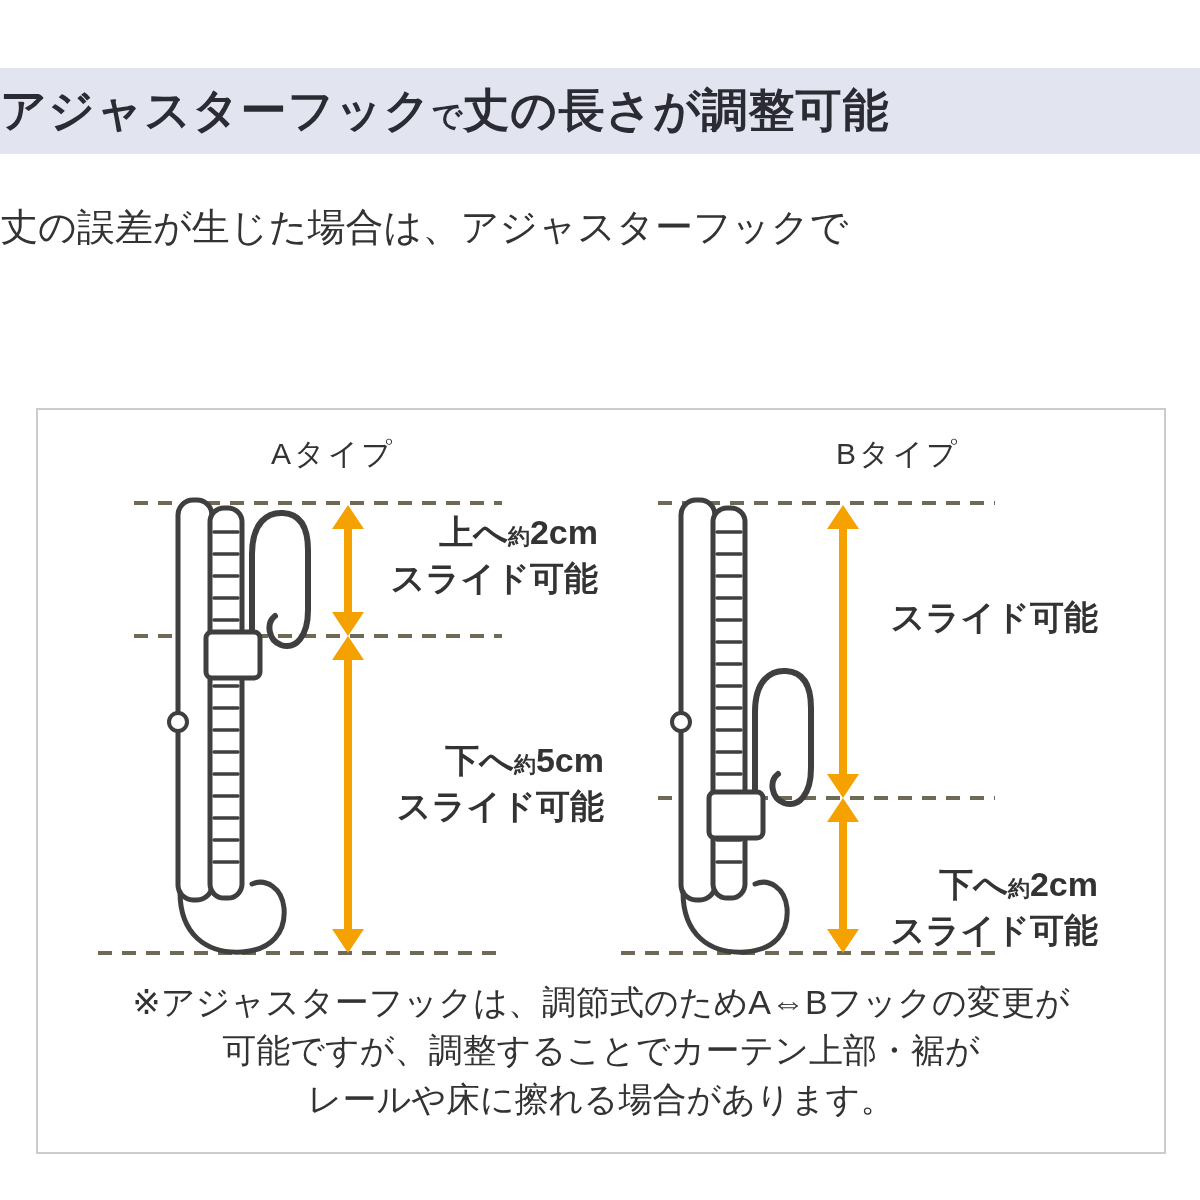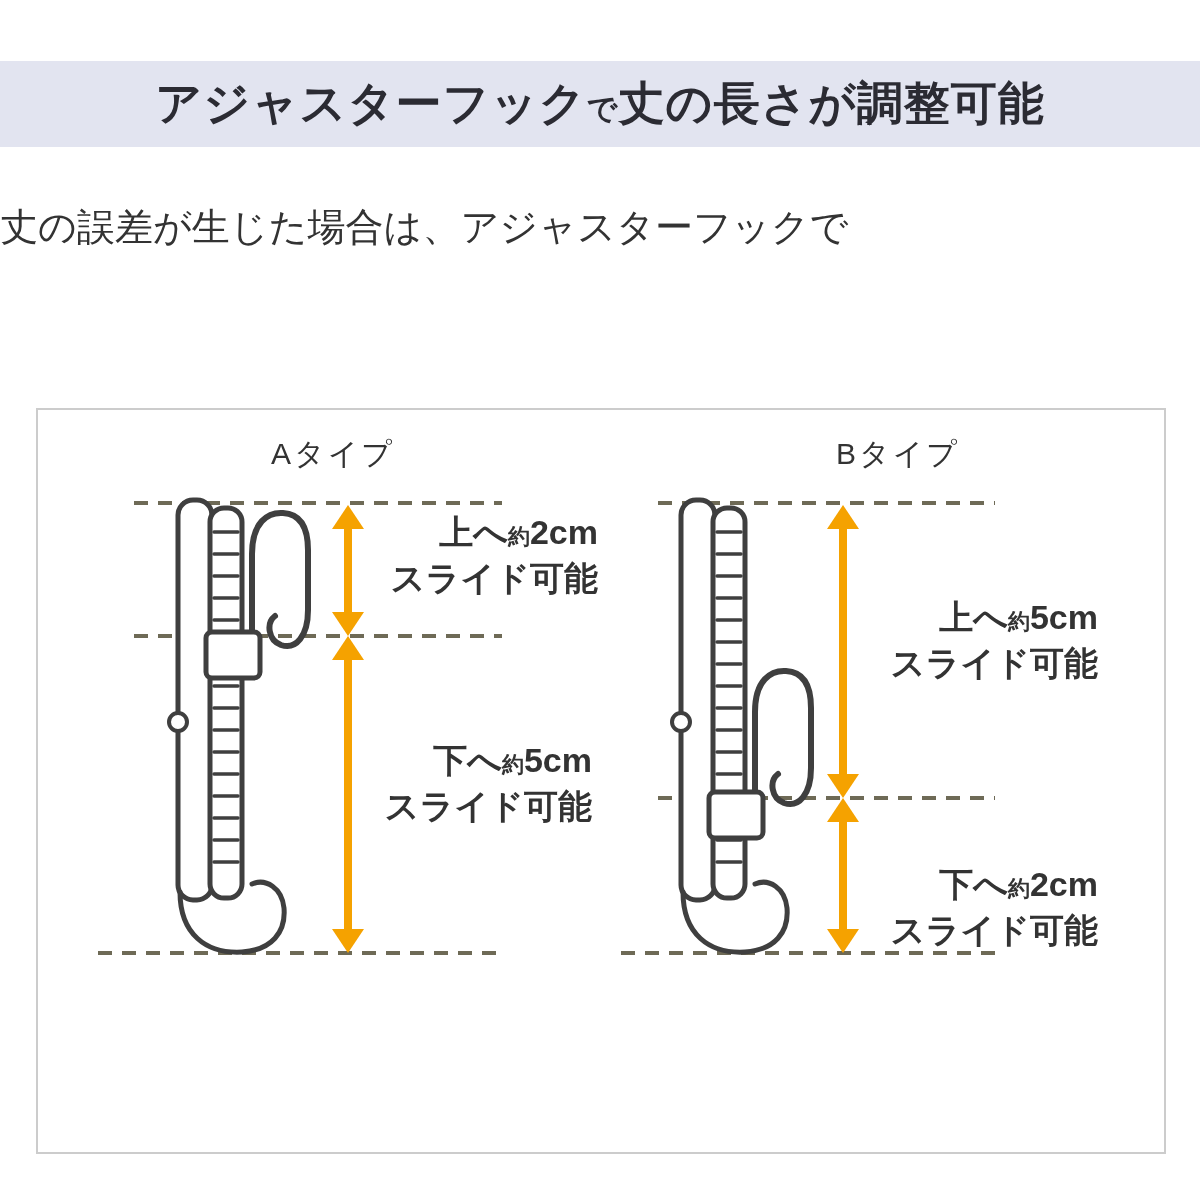--- a/index.html
+++ b/index.html
@@ -8,22 +8,22 @@
     --title:#2b2b33;
     --arrow:#f5a200;
     --dash:#6e6a56;
     --outline:#3f3f3f;
     --box-border:#cccccc;
   }
   html,body{margin:0;padding:0;background:#ffffff;}
   body{font-family:"Liberation Sans","DejaVu Sans",sans-serif;color:var(--text);}
   .page{position:relative;width:1200px;height:1200px;background:#ffffff;overflow:hidden;}
 
-  .banner{position:absolute;left:0;top:61px;width:1200px;height:86px;background:var(--banner-bg);
-          display:flex;align-items:center;justify-content:center;}
+  .banner{position:absolute;left:0;top:68px;width:1200px;height:86px;background:var(--banner-bg);
+          display:flex;align-items:center;}
   .banner h1{margin:0;font-size:46px;font-weight:bold;color:var(--title);letter-spacing:1px;white-space:nowrap;}
   .banner .t-small{font-size:30px;}
 
   .intro{position:absolute;left:0;top:198px;width:1200px;text-align:left;
          font-size:38px;font-weight:500;line-height:1.55;color:var(--text);}
 
   .diagram-box{position:absolute;left:36px;top:408px;width:1126px;height:742px;
                border:2px solid var(--box-border);background:#ffffff;}
 
   .type-label{position:absolute;top:24px;font-size:30px;font-weight:500;letter-spacing:3px;
@@ -120,29 +120,33 @@
     <div class="arrow" style="left:787px;top:388px;height:155px;">
       <div class="head-up"></div>
       <div class="shaft"></div>
       <div class="head-down"></div>
     </div>
 
     <div class="annot" style="left:310px;top:100px;width:250px;">
       <div><span>上へ</span><span class="approx">約</span><span>2cm</span></div>
       <div>スライド可能</div>
     </div>
-    <div class="annot" style="left:304px;top:328px;width:250px;">
+    <div class="annot" style="left:316px;top:328px;width:250px;">
       <div><span>下へ</span><span class="approx">約</span><span>5cm</span></div>
       <div>スライド可能</div>
     </div>
 
     <div class="annot" style="left:800px;top:185px;width:260px;">
-      <div><span>上へ</span><span class="approx">約</span><span>5cm</span></div>
       <div>スライド可能</div>
     </div>
     <div class="annot" style="left:800px;top:452px;width:260px;">
       <div><span>下へ</span><span class="approx">約</span><span>2cm</span></div>
       <div>スライド可能</div>
     </div>
 
+    <div class="note">
+      <div>※アジャスターフックは、調節式のためA⇔Bフックの変更が</div>
+      <div>可能ですが、調整することでカーテン上部・裾が</div>
+      <div>レールや床に擦れる場合があります。</div>
+    </div>
 
   </div>
 </div>
 
 </body></html>

